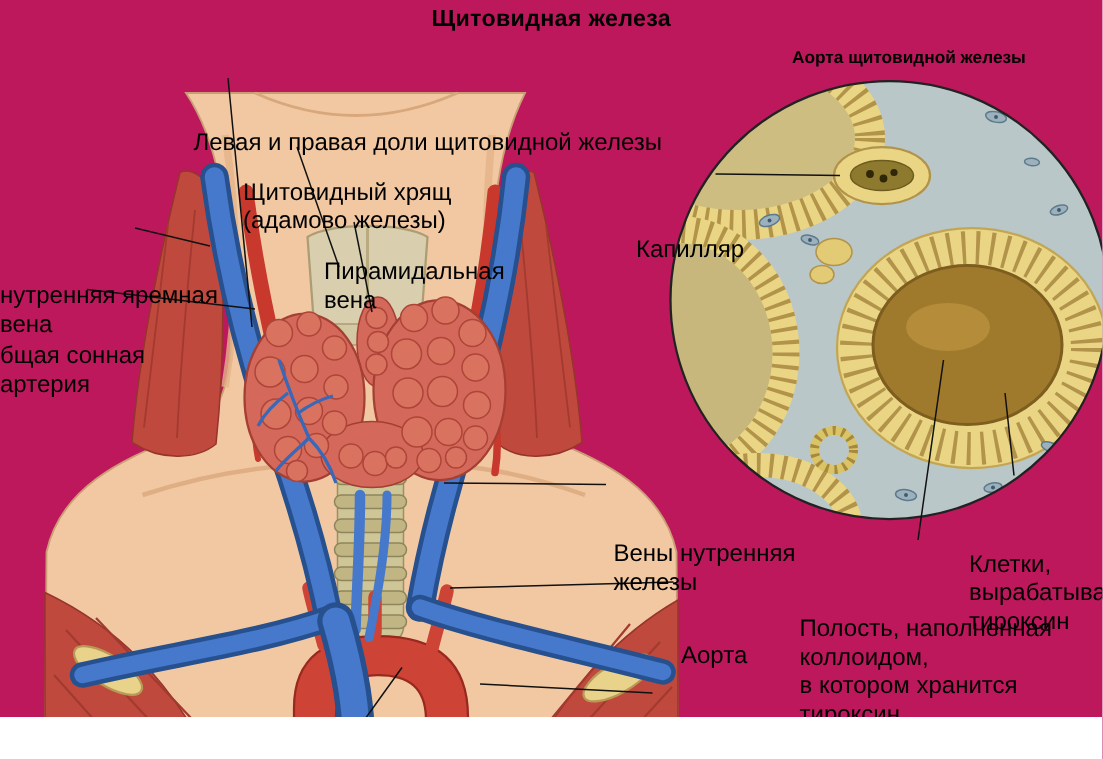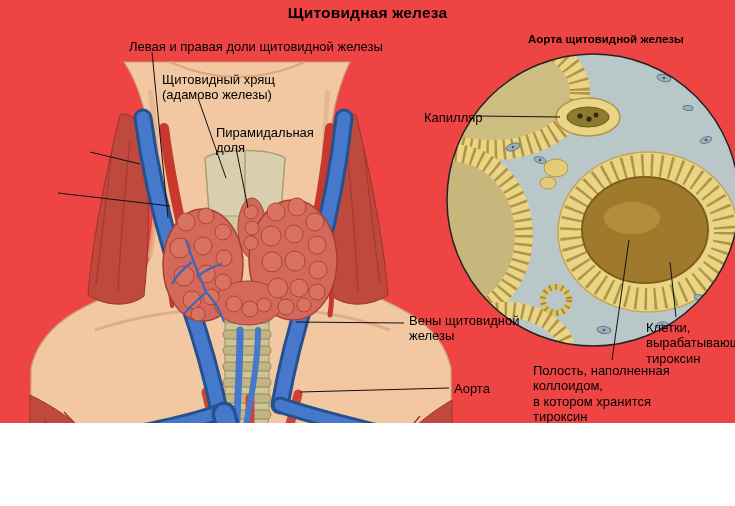--- a/index.html
+++ b/index.html
@@ -1,29 +1,29 @@
 <!DOCTYPE html>
 <html><head>
 <meta charset="utf-8">
 <style>
   * { margin:0; padding:0; box-sizing:border-box; }
   html,body { background:#ffffff; }
   .page {
-    position:relative; width:735px; height:423px; background:#ef4444;
+    position:relative; width:735px; height:478px; background:#be185d;
     overflow:hidden; font-family:"Liberation Sans", sans-serif; color:#000;
   }
   svg.art { position:absolute; left:0; top:0; width:735px; height:506px; display:block; }
   .title {
     position:absolute; top:4px; left:0; width:735px; text-align:center;
     font-size:15.5px; font-weight:700; letter-spacing:.2px;
   }
   .inset-title { position:absolute; left:528px; top:33px; font-size:11.5px; font-weight:700; }
   .label {
-    position:absolute; font-size:13px; line-height:1.18;
-    white-space:pre-line; color:#000;
+    position:absolute; font-size:16px; line-height:1.18;
+    white-space:pre-line; color:#000;margin-top:48px;
   }
 </style>
 </head>
 <body>
 
 <div class="page">
 
   <svg class="art" viewBox="0 0 735 506">
 
     <g>
@@ -230,22 +230,26 @@
     </g>
   </svg>
 
   <div class="title">Щитовидная железа</div>
   <div class="inset-title">Аорта щитовидной железы</div>
 
   <div class="label" style="left:129px; top:39px;">Левая и правая доли щитовидной железы</div>
   <div class="label" style="left:162px; top:72px;">Щитовидный хрящ
 (адамово железы)</div>
   <div class="label" style="left:216px; top:125px;">Пирамидальная
-доля</div>
-  <div class="label" style="left:409px; top:313px;">Вены щитовидной
+вена</div>
+  <div class="label" style="left:0px; top:141px;">нутренняя яремная
+вена</div>
+  <div class="label" style="left:0px; top:181px;">бщая сонная
+артерия</div>
+  <div class="label" style="left:409px; top:313px;">Вены нутренняя
 железы</div>
   <div class="label" style="left:454px; top:381px;">Аорта</div>
   <div class="label" style="left:440px; top:456px;">Трахея</div>
 
   <div class="label" style="left:424px; top:110px;">Капилляр</div>
   <div class="label" style="left:646px; top:320px;">Клетки,
 вырабатывающи
 тироксин</div>
   <div class="label" style="left:533px; top:363px;">Полость, наполненная коллоидом,
 в котором хранится

